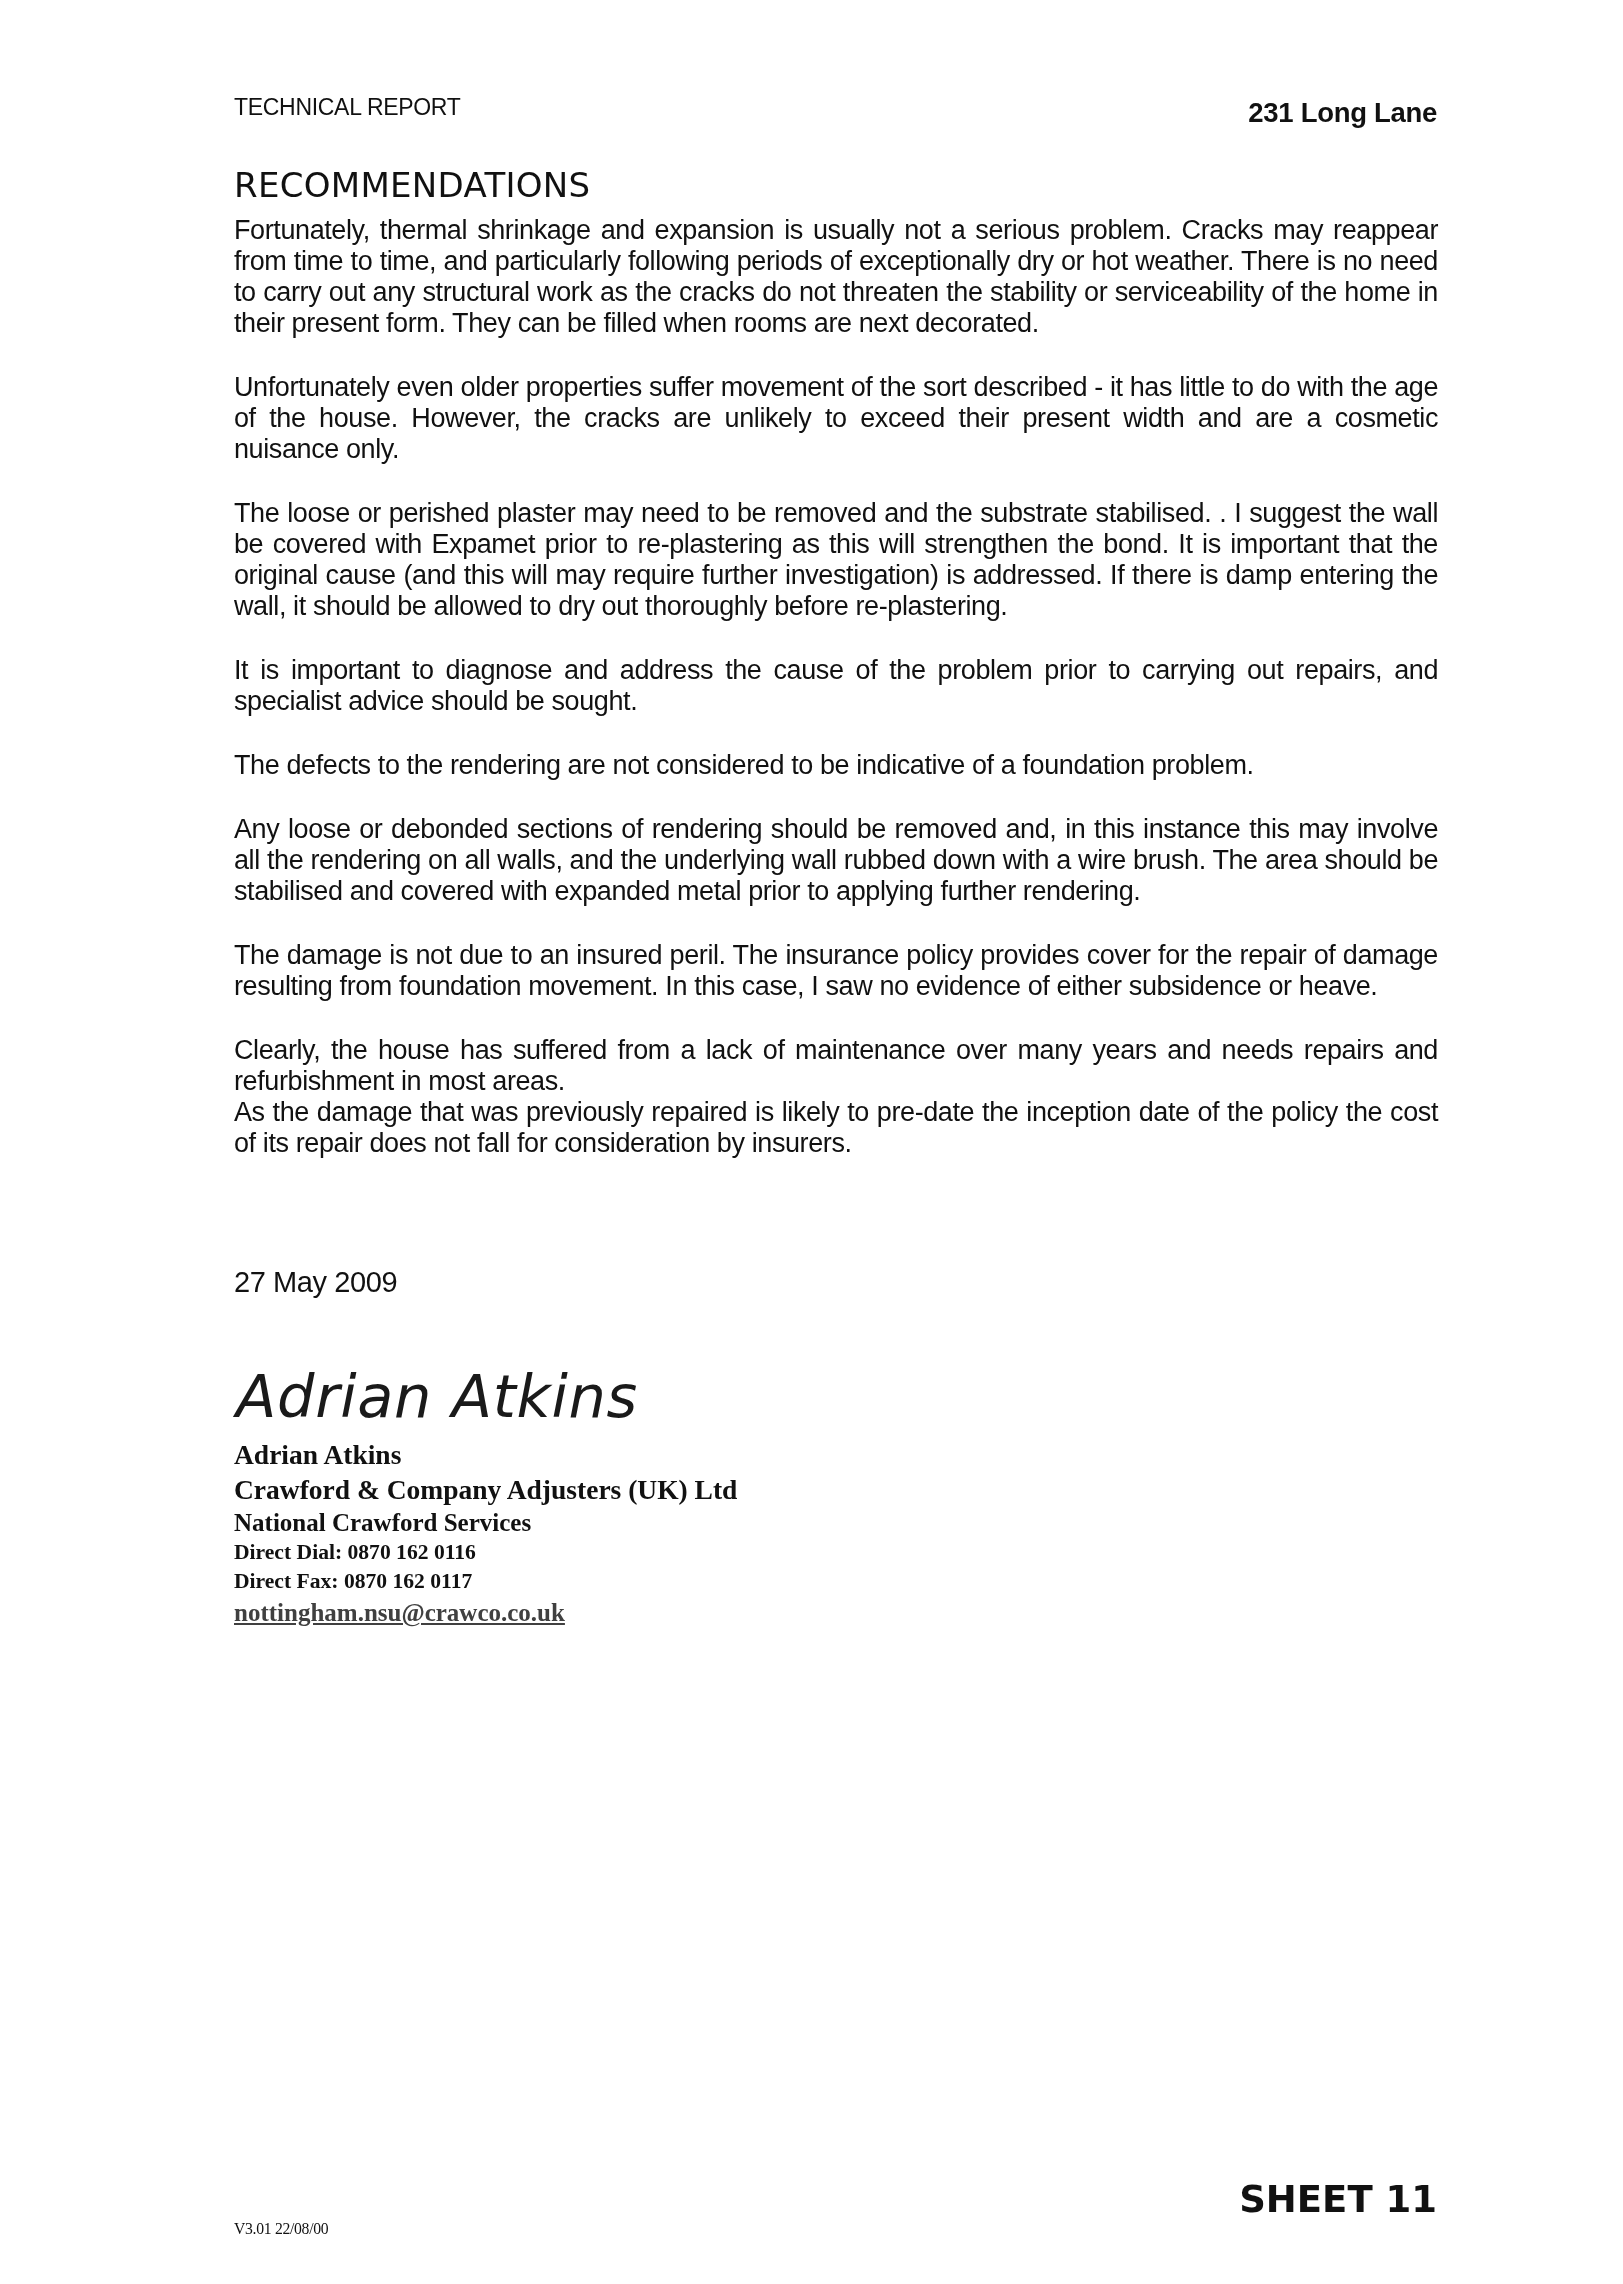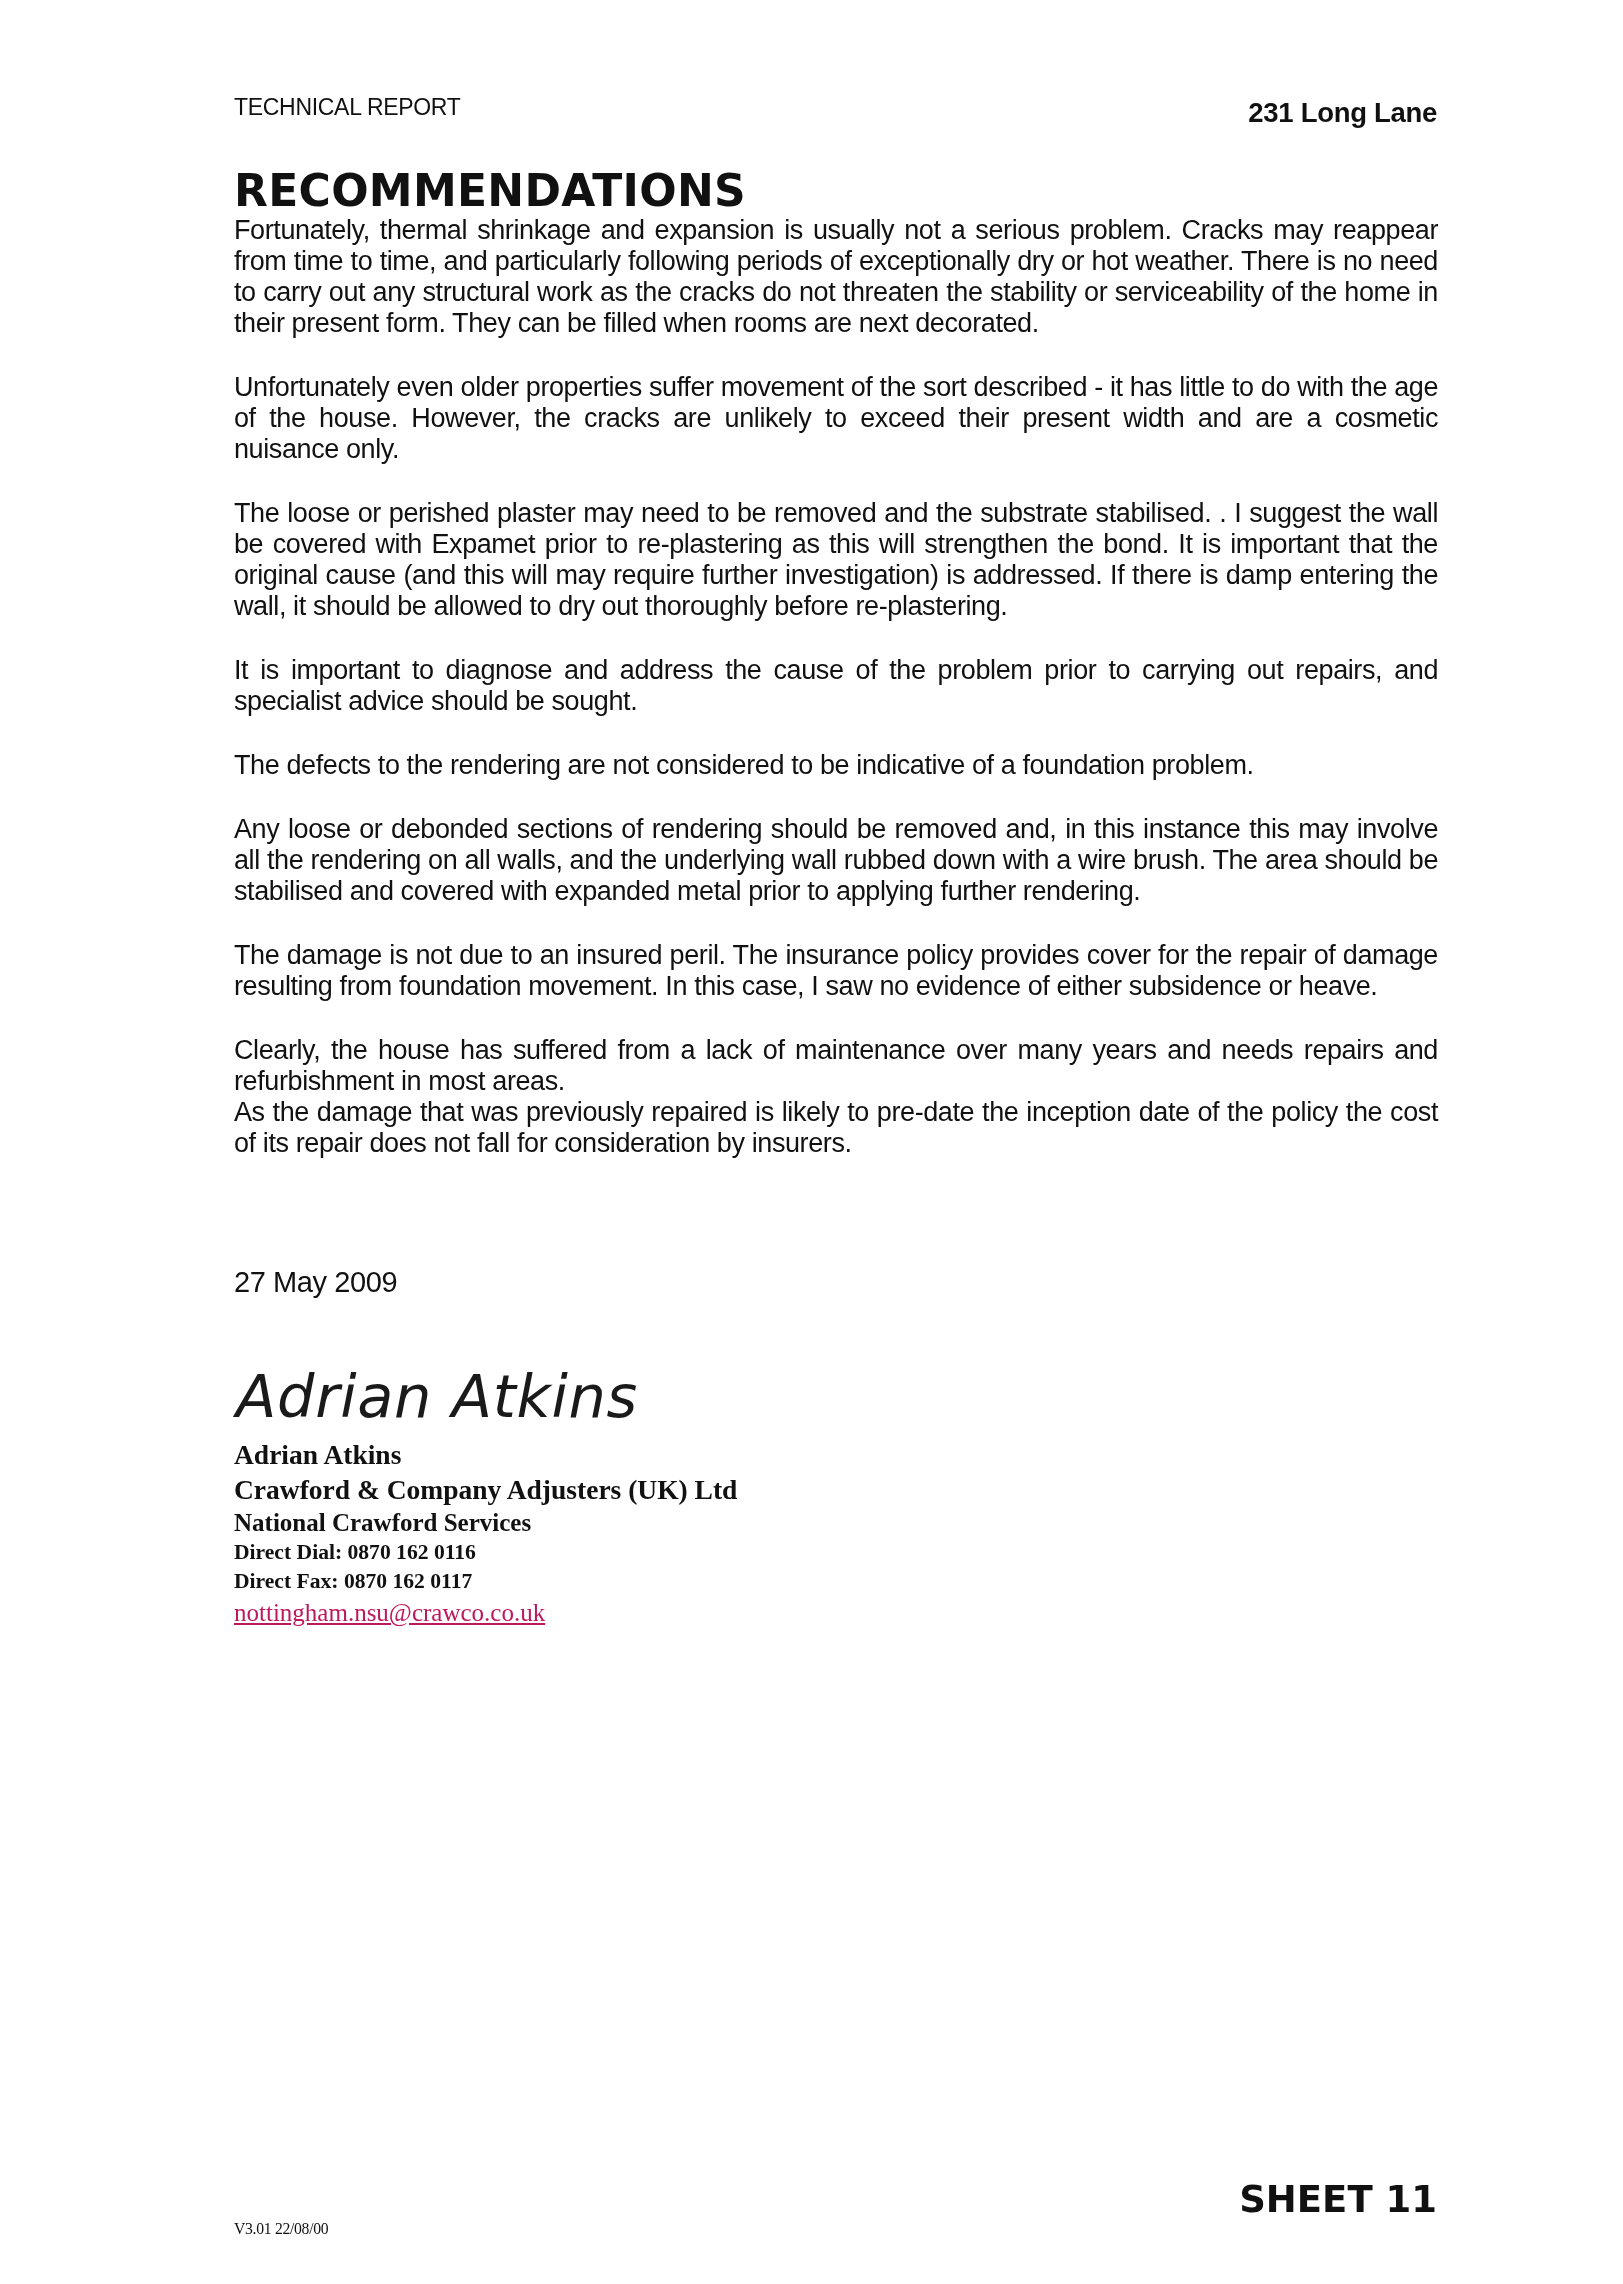--- a/index.html
+++ b/index.html
@@ -28,22 +28,22 @@
     right: 187px;
     top: 97px;
     font-size: 27.5px;
     font-weight: bold;
     letter-spacing: -0.3px;
   }
   .section-title {
     position: absolute;
     left: 234px;
     top: 165px;
-    font-size: 44px;
-    font-weight: 700;
+    font-size: 34px;
+    font-weight: 400;
     font-family: "DejaVu Sans", sans-serif;
     letter-spacing: 0.3px;
   }
   .body {
     position: absolute;
     left: 234px;
     top: 215px;
     width: 1204px;
     font-size: 27px;
     line-height: 31px;
@@ -79,23 +79,23 @@
     font-weight: bold;
     color: #111;
   }
   .sig-name { font-size: 27.5px; line-height: 34px; }
   .sig-company { font-size: 27.5px; line-height: 35px; }
   .sig-dept { font-size: 25px; line-height: 31px; }
   .sig-dial, .sig-fax { font-size: 21.6px; line-height: 29px; }
   .sig-email {
     font-size: 25px;
     line-height: 33px;
-    font-weight: normal;
+    font-weight: bold;
     text-decoration: underline;
-    color: #be185d;
+    color: #404040;
   }
   .version {
     position: absolute;
     left: 234px;
     top: 2220px;
     font-family: "Liberation Serif", serif;
     font-size: 15.7px;
     letter-spacing: -0.3px;
   }
   .sheet {

